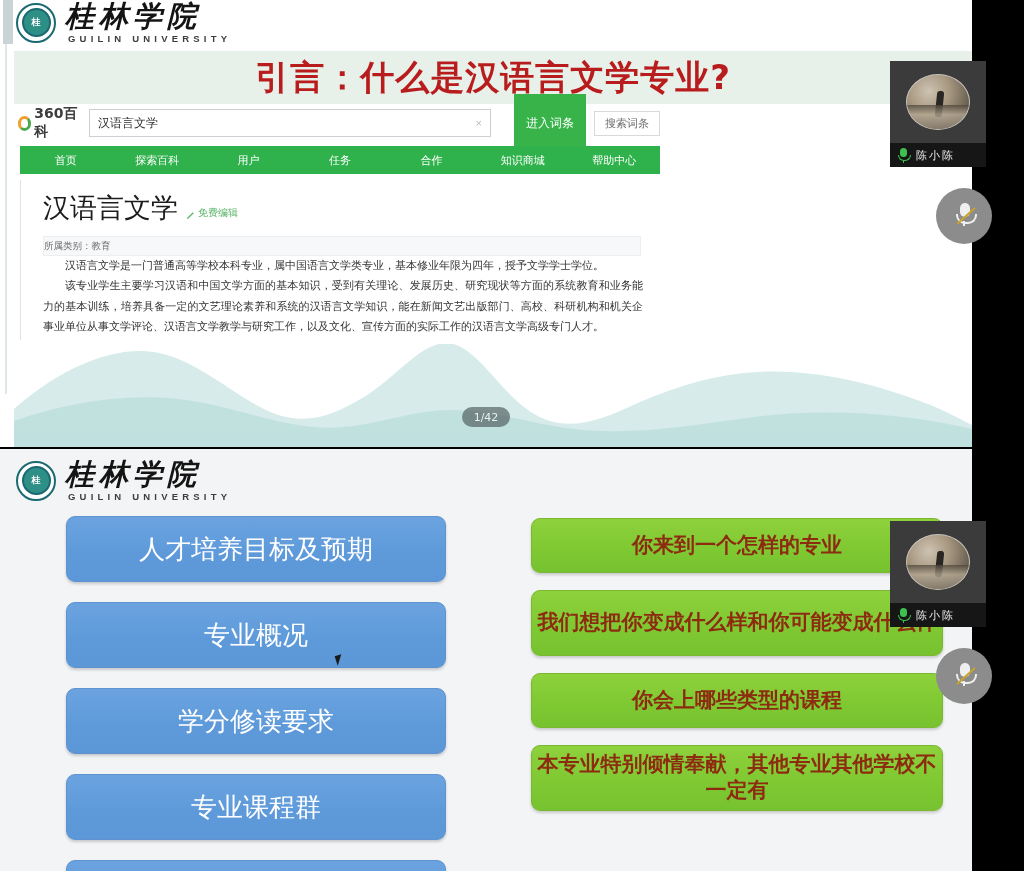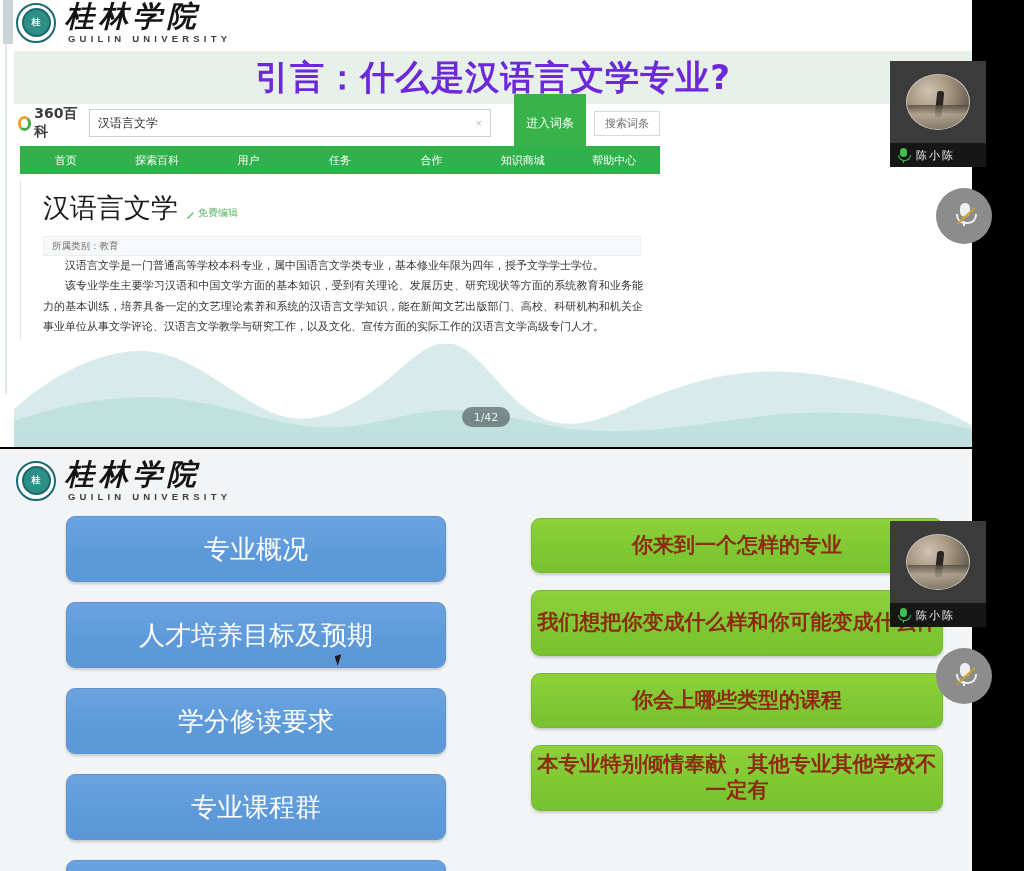--- a/index.html
+++ b/index.html
@@ -18,21 +18,21 @@
   .logo-mark .inner{width:25px;height:25px;border-radius:50%;border:2px solid #1b6a71;background:#2e8f86;
     display:flex;align-items:center;justify-content:center;}
   .logo-mark .inner b{font-size:9px;color:#ffffff;line-height:1;font-weight:700;}
   .logo-text{display:flex;flex-direction:column;line-height:1;}
   .logo-cn{font-family:"DejaVu Serif",serif;font-size:29px;font-weight:700;color:#141414;letter-spacing:5px;
     font-style:italic;}
   .logo-en{font-size:9.5px;letter-spacing:4.2px;color:#3d3d3d;font-weight:700;margin-top:3px;margin-left:3px;}
 
   .titleband{position:absolute;left:14px;top:51px;width:958px;height:53px;background:#e7f1e9;}
   .titleband .t{position:absolute;left:0;right:0;top:50%;transform:translateY(-50%);text-align:center;
-    font-family:"DejaVu Sans",sans-serif;font-size:34px;font-weight:700;color:#6d28d9;letter-spacing:1px;}
+    font-family:"DejaVu Sans",sans-serif;font-size:34px;font-weight:700;color:#b91c1c;letter-spacing:1px;}
 
   .hills{position:absolute;left:14px;bottom:0;width:958px;height:110px;overflow:hidden;}
 
   
   .baike{position:absolute;left:14px;top:104px;width:646px;height:240px;background:#ffffff;}
   .searchrow{position:absolute;left:0;top:3px;width:646px;height:32px;display:flex;align-items:center;gap:8px;}
   .bk-logo{display:flex;align-items:center;gap:3px;margin-left:4px;}
   .bk-ring{width:15px;height:15px;border-radius:50%;border:3px solid #f0a02a;border-right-color:#4aa94a;
     border-bottom-color:#4aa94a;box-sizing:border-box;}
   .bk-name{font-size:14px;font-weight:700;color:#3c3c3c;font-family:"DejaVu Sans",sans-serif;}
@@ -48,21 +48,21 @@
   .navbar{position:absolute;left:6px;top:42px;width:640px;height:28px;background:#2fb24b;display:flex;
     align-items:center;}
   .navbar span{flex:1;text-align:center;color:#ffffff;font-size:11px;font-family:Liberation Sans, sans-serif;}
 
   .article{position:absolute;left:6px;top:76px;width:640px;height:160px;border-left:1px solid #e1e4e6;}
   .art-title{margin:10px 0 0 22px;display:flex;align-items:flex-end;gap:8px;}
   .art-title .h{font-size:27px;color:#1c1c1c;font-family:"DejaVu Sans",sans-serif;}
   .art-title .edit{font-size:10px;color:#5bb46a;display:flex;align-items:flex-end;gap:3px;padding-bottom:6px;}
   .cat{margin:10px 0 0 22px;width:598px;height:20px;background:#f7f8f9;border:1px solid #edeef0;
     display:flex;align-items:center;box-sizing:border-box;}
-  .cat span{font-size:9.5px;color:#6d6d6d;margin-left:8px;font-family:"DejaVu Sans",sans-serif;}
+  .cat span{font-size:9.5px;color:#6d6d6d;margin-left:0;font-family:"DejaVu Sans",sans-serif;}
   .body-p{margin:0 0 0 22px;width:600px;font-size:11px;line-height:1.85;color:#333;text-indent:2em;
     font-family:"DejaVu Sans",sans-serif;text-align:justify;}
 
   .pagepill{position:absolute;left:462px;top:407px;width:48px;height:20px;border-radius:10px;
     background:rgba(70,80,80,.62);color:#eaf2f2;font-size:11px;display:flex;align-items:center;
     justify-content:center;font-family:"DejaVu Sans",sans-serif;}
 
   
   .slide2{position:absolute;left:0;top:449px;width:972px;height:422px;background:#f3f4f5;overflow:hidden;}
   .logo-row2{position:absolute;left:16px;top:460px;}
@@ -198,22 +198,22 @@
           <b>桂</b>
         </div>
     </div>
     <div class="logo-text">
       <div class="logo-cn">桂林学院</div>
       <div class="logo-en">GUILIN  UNIVERSITY</div>
     </div>
   </div>
 
   <div class="btncol colL">
+    <div class="pbtn blue">人才培养目标及预期</div>
     <div class="pbtn blue">专业概况</div>
-    <div class="pbtn blue">人才培养目标及预期</div>
     <div class="pbtn blue">学分修读要求</div>
     <div class="pbtn blue">专业课程群</div>
     <div class="pbtn blue">特色培养</div>
   </div>
 
   <div class="btncol colR">
     <div class="pbtn green">你来到一个怎样的专业</div>
     <div class="pbtn green tall">我们想把你变成什么样和你可能变成什么样</div>
     <div class="pbtn green">你会上哪些类型的课程</div>
     <div class="pbtn green tall">本专业特别倾情奉献，其他专业其他学校不一定有</div>

